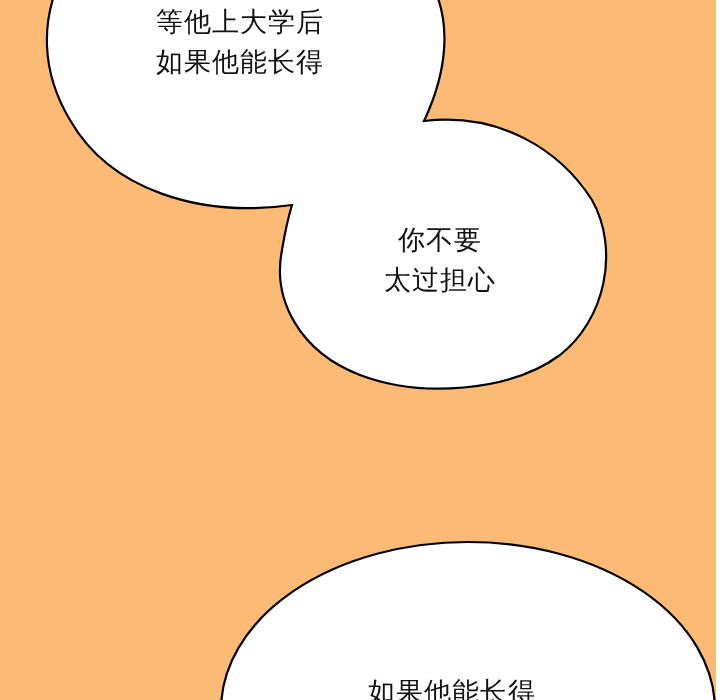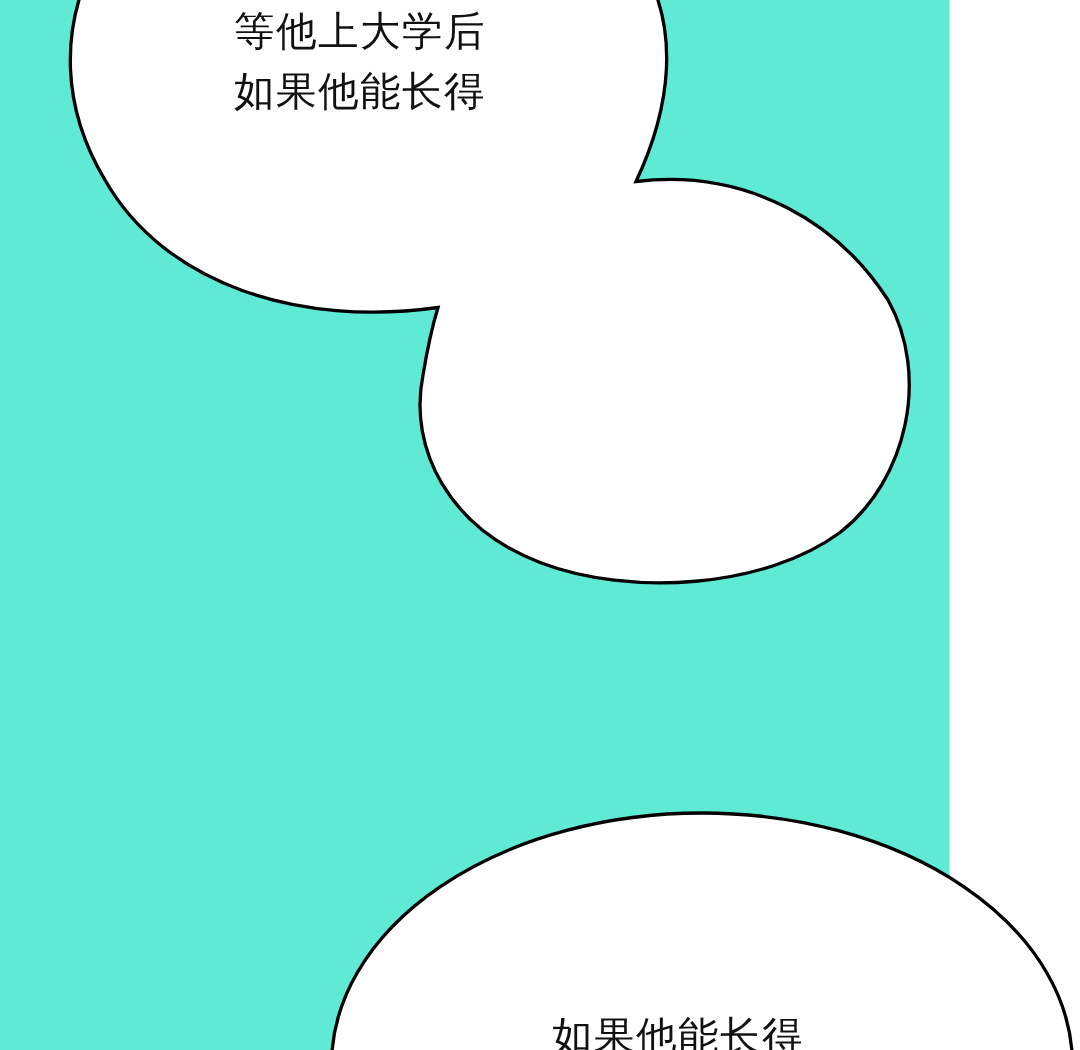--- a/index.html
+++ b/index.html
@@ -1,17 +1,17 @@
 <!DOCTYPE html>
 <html><head>
   <meta charset="utf-8">
   <style>
     html, body { margin: 0; padding: 0; background: #ffffff; }
     body { width: 720px; height: 700px; overflow: hidden; position: relative; }
-    .panel { position: absolute; left: 0; top: 0; width: 633px; height: 700px; background: #5eead4; }
+    .panel { position: absolute; left: 0; top: 0; width: 716px; height: 700px; background: #fdba74; }
     svg.bubbles { position: absolute; left: 0; top: 0; }
     .bubble-text {
       position: absolute;
       text-align: center;
       color: #111111;
       font-family: "DejaVu Sans", "Liberation Sans", sans-serif;
       font-size: 27px;
       line-height: 40px;
       white-space: nowrap;
       letter-spacing: 1px;
@@ -36,17 +36,21 @@
          C 285 232, 288 218, 292 205 Z" fill="#ffffff" stroke="#000000" stroke-width="2.2" stroke-linejoin="miter"></path>
 
     <ellipse cx="468" cy="710" rx="247" ry="168" fill="#ffffff" stroke="#000000" stroke-width="2.2"></ellipse>
   </svg>
 
   <div class="bubble-text" style="left:128px; top:2px; width:224px;">
     <span>等他上大学后</span>
     <span>如果他能长得</span>
   </div>
 
+  <div class="bubble-text" style="left:370px; top:220px; width:140px;">
+    <span>你不要</span>
+    <span>太过担心</span>
+  </div>
 
   <div class="bubble-text" style="left:352px; top:672px; width:200px;">
     <span>如果他能长得</span>
   </div>
 </div>
 
 </body></html>

